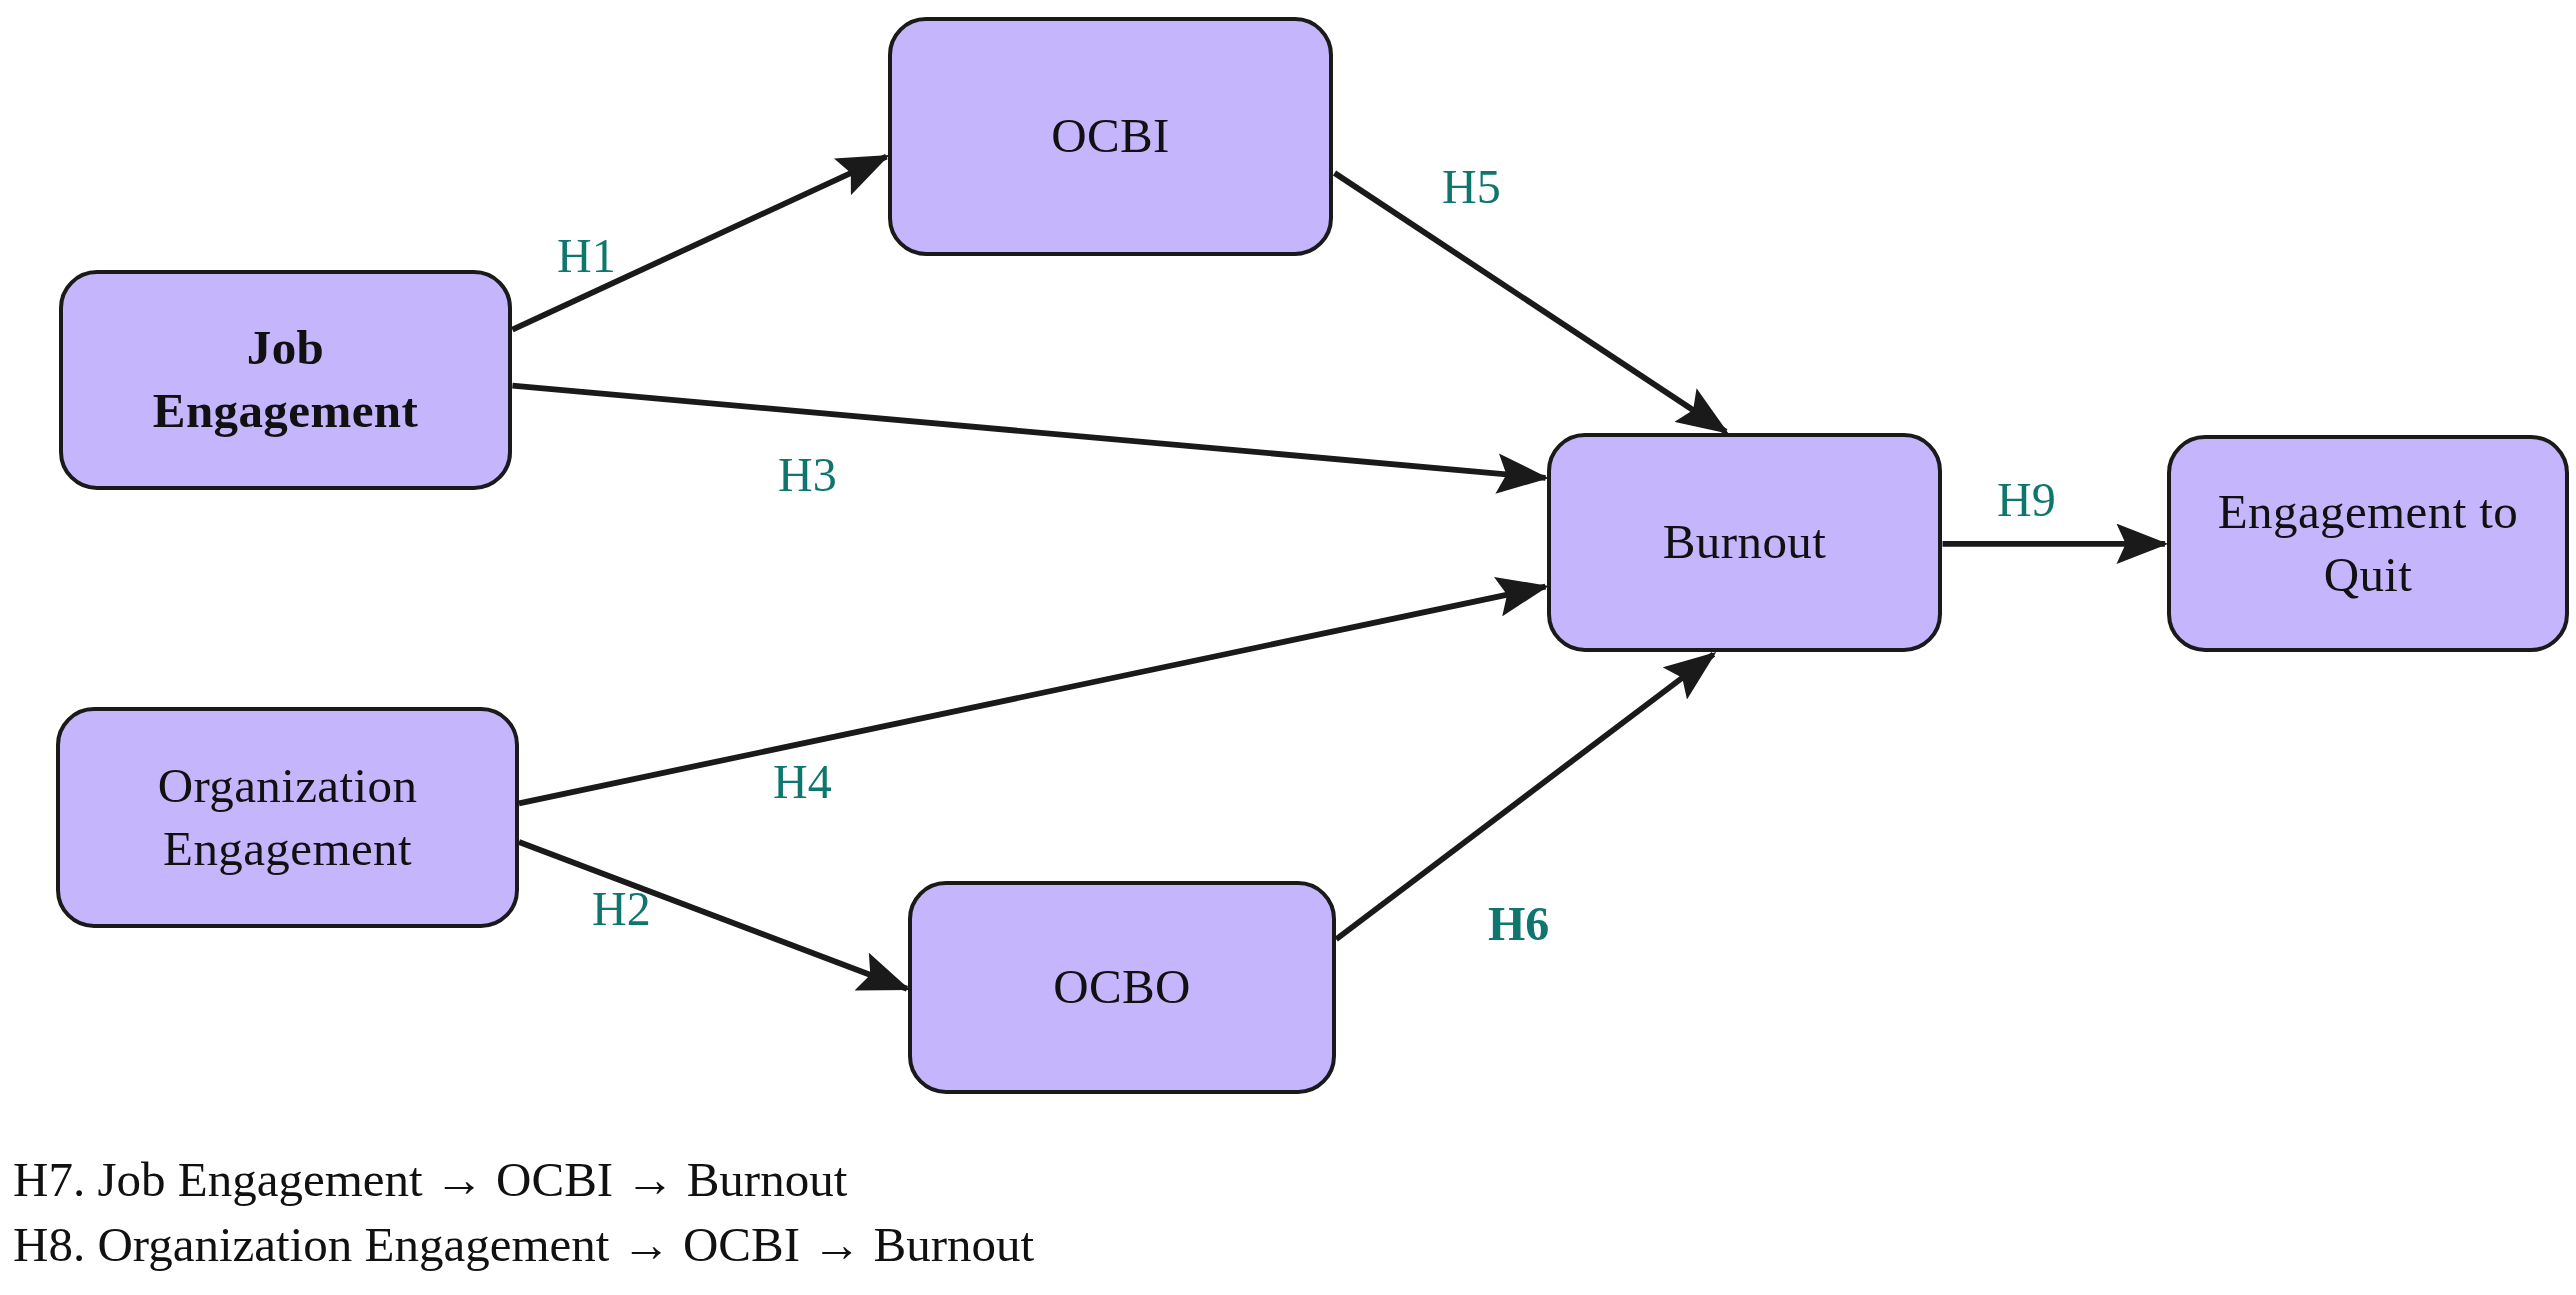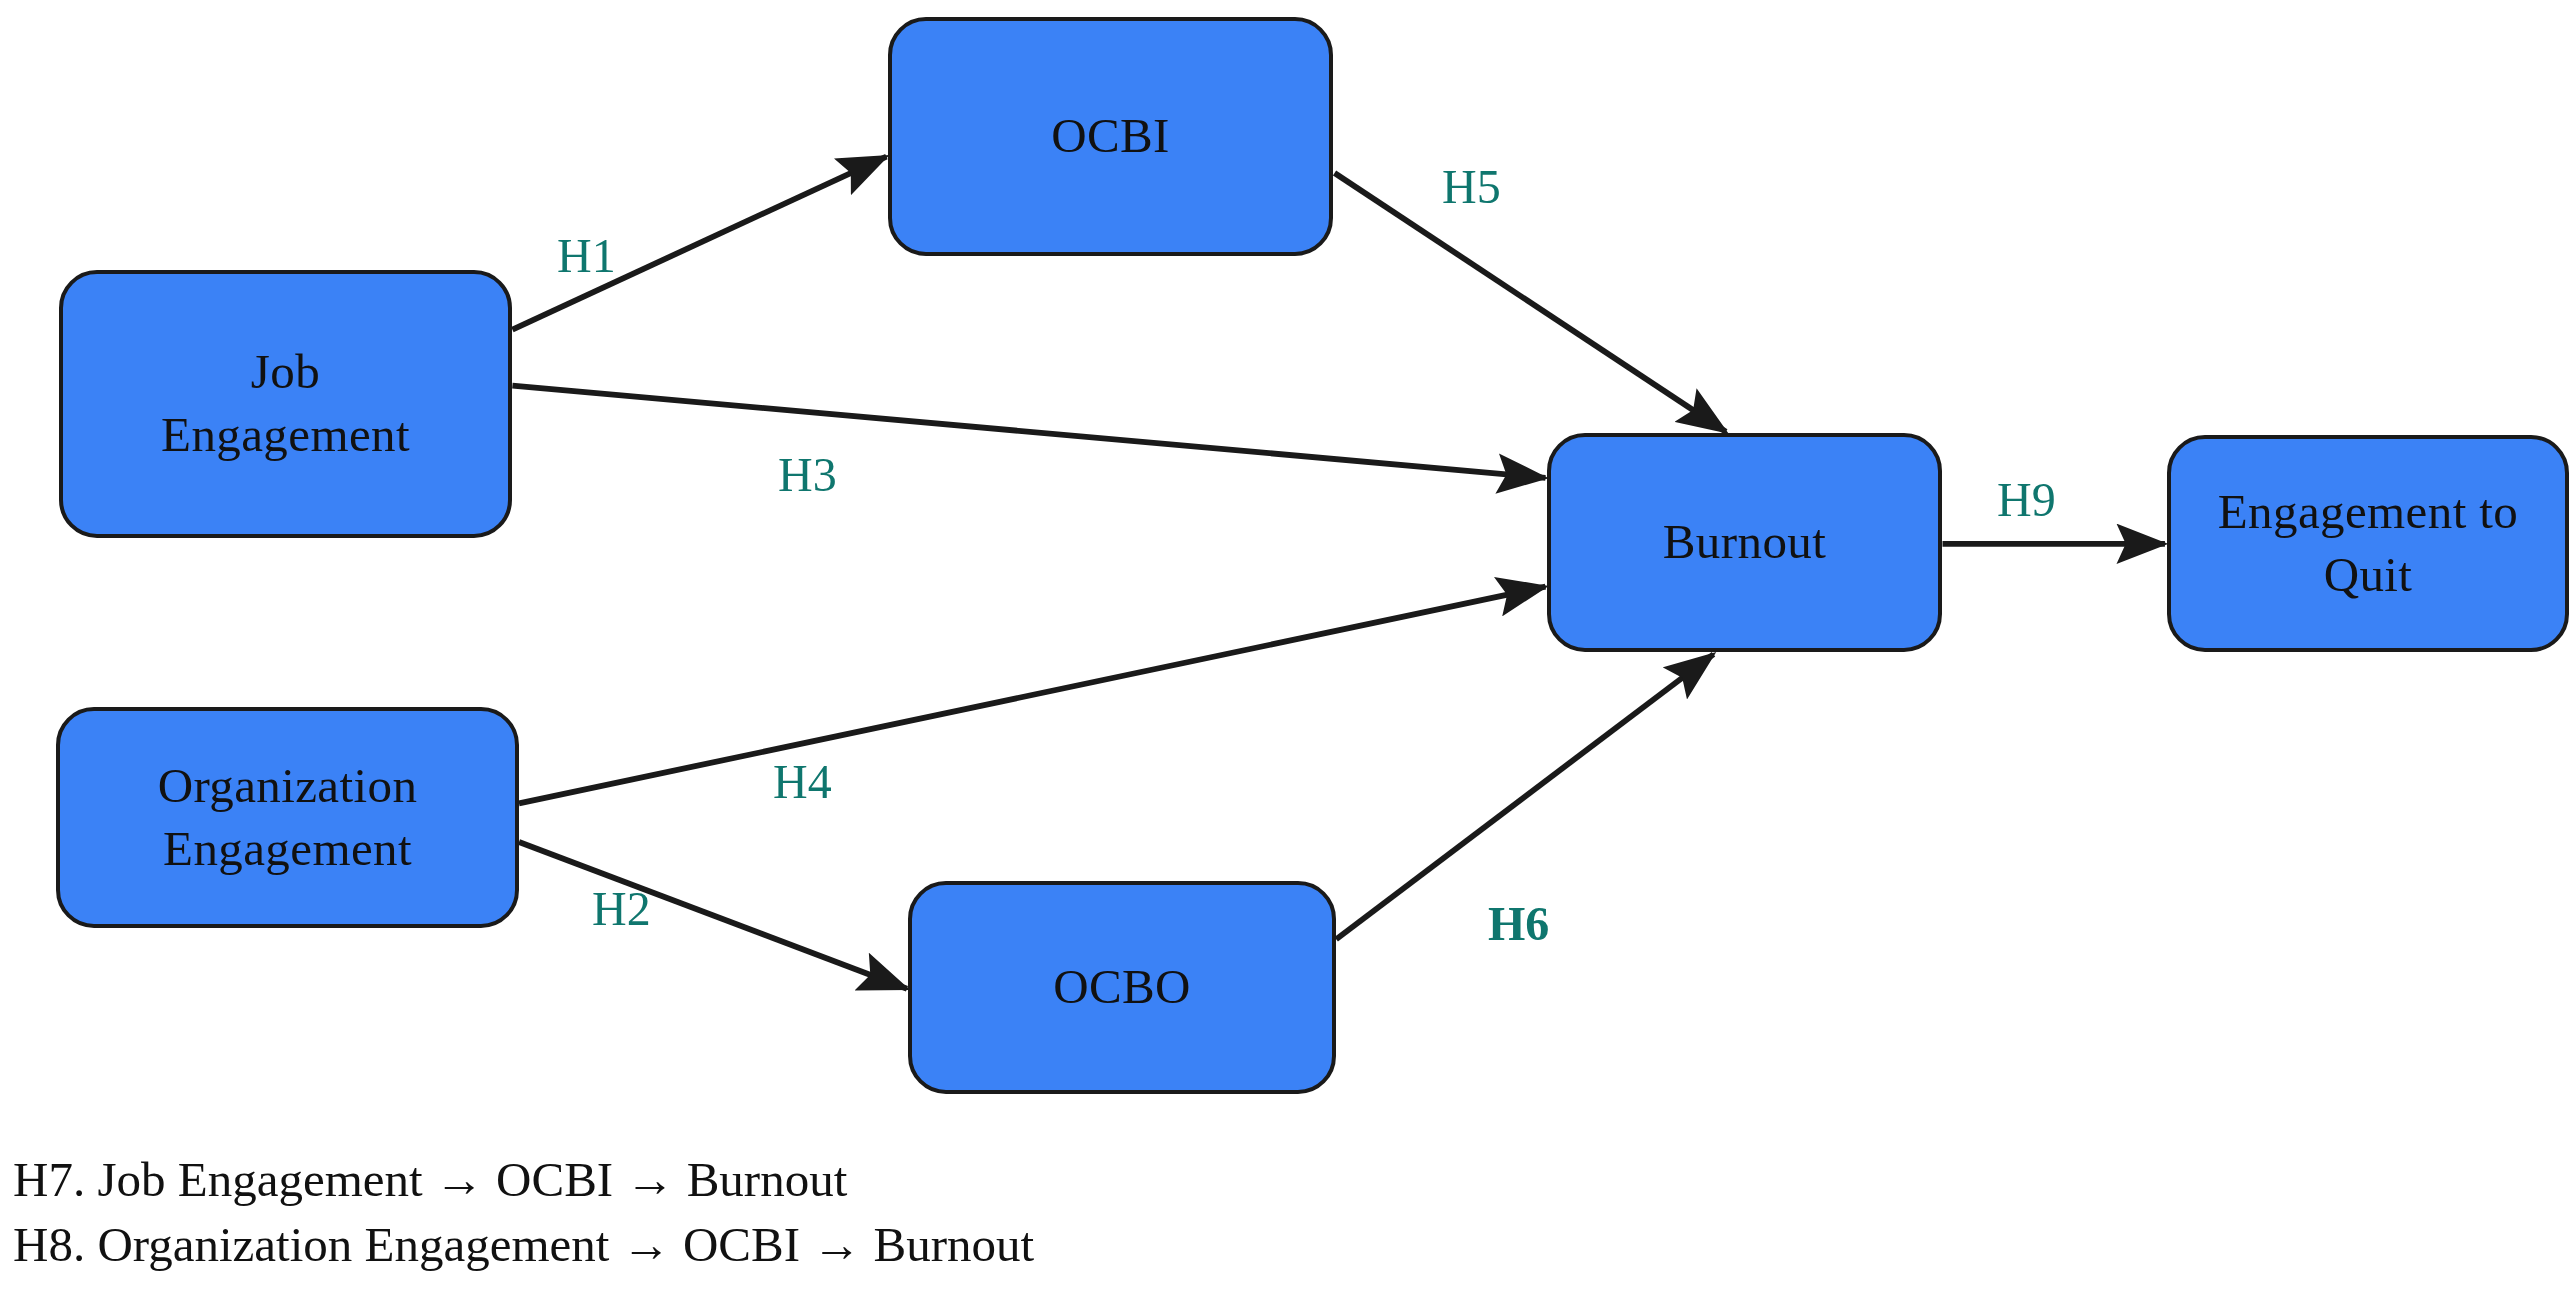--- a/index.html
+++ b/index.html
@@ -20,21 +20,21 @@
     left: 0;
     top: 0;
     width: 2576px;
     height: 1296px;
   }
   .node-box {
     position: absolute;
     box-sizing: border-box;
     border: 4.1px solid #1a1a1a;
     border-radius: 38px;
-    background: #3b82f6;
+    background: #c4b5fd;
     display: flex;
     align-items: center;
     justify-content: center;
     text-align: center;
     color: #111111;
     font-size: 49px;
     line-height: 1.28;
     letter-spacing: 0.4px;
     z-index: 3;
   }
@@ -84,21 +84,21 @@
 
     <line x1="630" y1="975" x2="1876" y2="712" stroke="#1a1a1a" stroke-width="7" marker-end="url(#arrowhead)"></line>
 
     <line x1="630" y1="1022" x2="1101" y2="1200" stroke="#1a1a1a" stroke-width="7" marker-end="url(#arrowhead)"></line>
 
     <line x1="1622" y1="1140" x2="2080" y2="794" stroke="#1a1a1a" stroke-width="7" marker-end="url(#arrowhead)"></line>
 
     <line x1="2358" y1="660" x2="2628" y2="660" stroke="#1a1a1a" stroke-width="7" marker-end="url(#arrowhead)"></line>
   </svg>
 
-  <div class="node-box" style="left:59px; top:270px; width:453px; height:268px;">
+  <div class="node-box" style="left:59px; top:270px; width:453px; height:220px;font-weight:bold;">
     <span class="node-label">Job
 Engagement</span>
   </div>
 
   <div class="node-box" style="left:56px; top:707px; width:463px; height:221px;">
     <span class="node-label">Organization
 Engagement</span>
   </div>
 
   <div class="node-box" style="left:888px; top:16.5px; width:445px; height:239px;">

